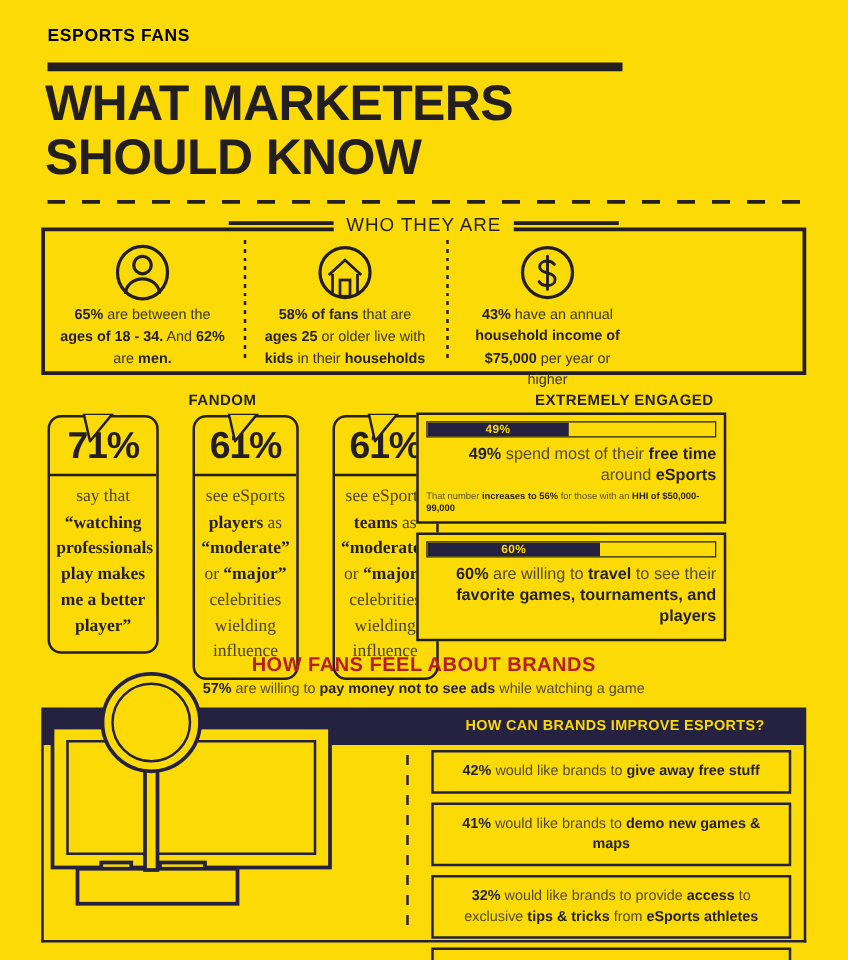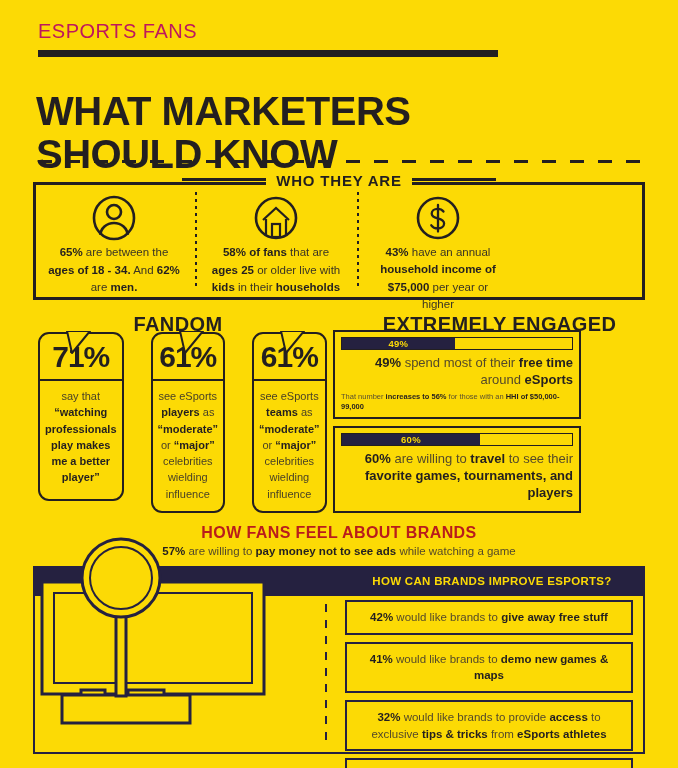--- a/index.html
+++ b/index.html
@@ -11,53 +11,52 @@
   }
   #page {
     position: relative;
     width: 678px; height: 768px;
     background: #FCDA05;
   }
 
   
   .kicker {
     position: absolute; left: 38px; top: 20px;
-    font-size: 20px; font-weight: normal; letter-spacing: 0.5px;
-    color: #be185d;
+    font-size: 14px; font-weight: bold; letter-spacing: 0.5px;
+    color: #000000;
   }
   .rule-thick {
     position: absolute; left: 38px; top: 50px;
     width: 460px; height: 7px; background: #231F20;
   }
   .big-title {
     position: absolute; left: 36px; top: 62px;
     font-size: 40px; font-weight: bold; line-height: 1.08;
     letter-spacing: -0.5px; color: #231F20;
     width: 560px;
-    margin-top: 28px;
   }
   .dashes {
     position: absolute; left: 38px; top: 160px;
     width: 602px; height: 3px;
     background: repeating-linear-gradient(to right,#231F20 0 14px, transparent 14px 28px);
   }
 
   
   .who-box {
     position: absolute; left: 33px; top: 182px;
     width: 612px; height: 118px;
     border: 3px solid #231F20;
   }
   .who-title {
     position: absolute; left: 0; right: 0; top: 172px;
     text-align: center; z-index: 4;
   }
   .who-title span {
     background: #FCDA05; padding: 0 10px;
-    font-size: 15px; font-weight: bold; letter-spacing: 0.8px;
+    font-size: 15px; font-weight: normal; letter-spacing: 0.8px;
     color: #231F20;
   }
   .who-title .hl {
     display: inline-block; width: 84px; height: 3px;
     background: #231F20; vertical-align: 5px; padding: 0;
   }
   .who-cols {
     position: absolute; left: 33px; top: 188px;
     width: 486px; height: 108px;
     display: flex;
@@ -75,21 +74,21 @@
   .who-icon { height: 50px; display: flex; align-items: center; }
   .who-text {
     margin-top: 2px; text-align: center;
     font-size: 11.5px; line-height: 1.5; color: #3a3424;
   }
   .who-text b { color: #231F20; font-weight: bold; }
 
   
   .sec-title {
     position: absolute;
-    font-size: 20px; font-weight: bold; letter-spacing: 0.4px;
+    font-size: 12px; font-weight: bold; letter-spacing: 0.4px;
     color: #231F20; text-align: center;
   }
   #fandom-title { left: 33px; top: 313px; width: 290px; }
   #engaged-title { left: 352px; top: 313px; width: 295px; }
 
   
   .bubbles {
     position: absolute; left: 38px; top: 332px;
     width: 285px; display: flex; gap: 27px;
   }
@@ -98,22 +97,23 @@
     border: 2px solid #231F20; border-radius: 11px;
     background: #FCDA05; overflow: hidden;
   }
   .bubble-pct {
     text-align: center; font-size: 30px; font-weight: bold;
     color: #231F20; padding: 6px 0 5px 0;
     border-bottom: 2px solid #231F20; letter-spacing: -1px;
   }
   .bubble-txt {
     padding: 7px 5px 9px 5px; text-align: center;
-    font-size: 11px; line-height: 1.48; color: #4a4226;
+    font-size: 14px; line-height: 1.48; color: #4a4226;
     min-height: 118px;
+    font-family: Liberation Serif, serif;
   }
   .bubble-txt b { color: #231F20; font-weight: bold; }
   .tail {
     position: absolute; left: 28px; top: -1px; width: 26px; height: 22px;
   }
 
   
   .bars { position: absolute; left: 333px; top: 330px; width: 248px; }
   .bar-card {
     border: 2px solid #231F20; background: #FCDA05;

